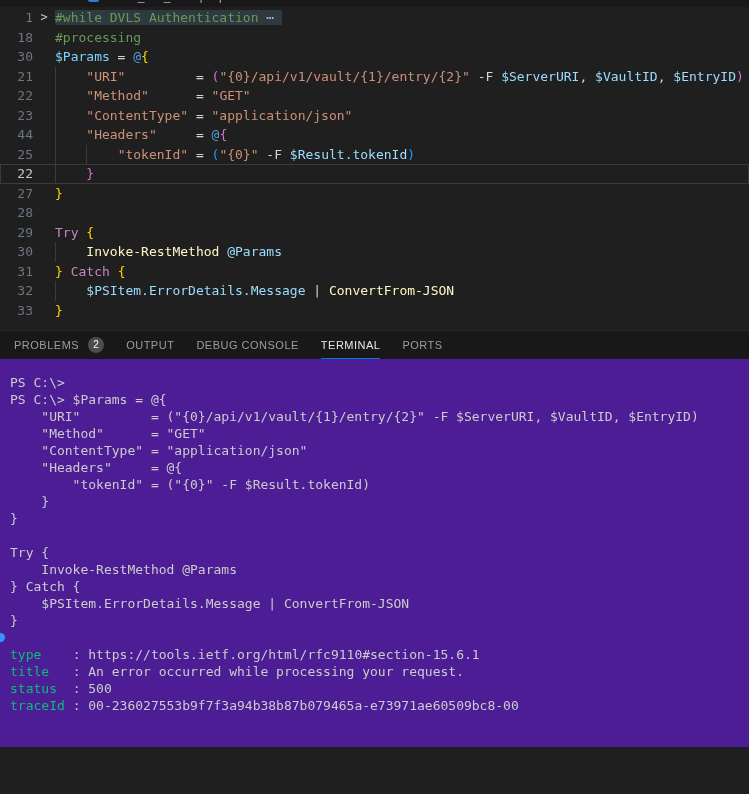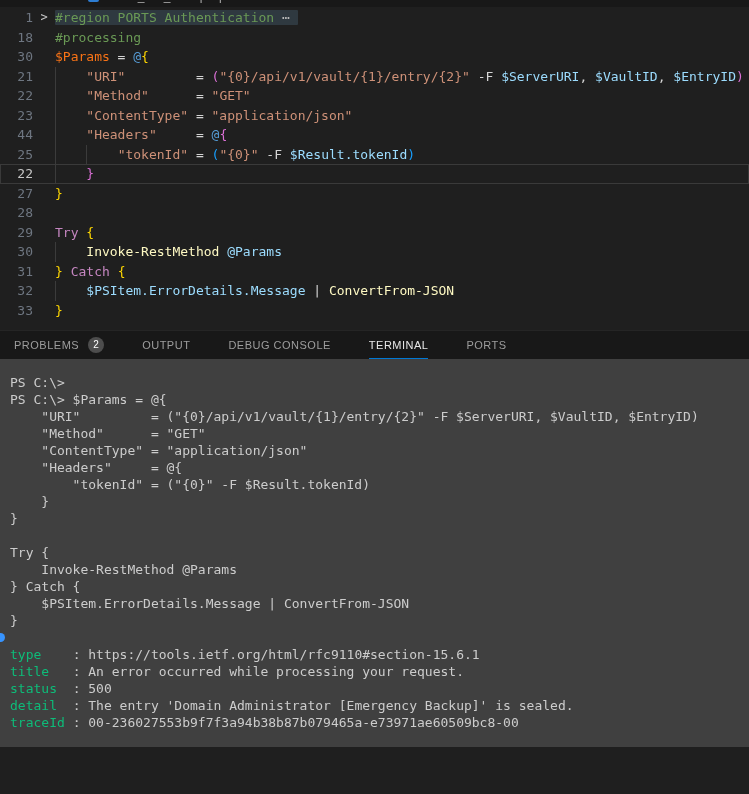--- a/index.html
+++ b/index.html
@@ -27,41 +27,41 @@
   .ed-line.current{box-shadow:inset 0 0 0 1px #3a3a3a}
   .ed-line.current .ln{color:#c6c6c6}
   .fold-hl{background:rgba(90,124,152,.28);padding-right:8px;border-radius:1px}
   .guide{position:absolute;top:0;bottom:0;width:1px;background:#3b3b3b}
   .c-comment{color:#6a9955}
   .c-string{color:#ce9178}
   .c-keyword{color:#c586c0}
   .c-function{color:#fef9c3}
   .c-variable{color:#9cdcfe}
   .c-default{color:#d4d4d4}
-  .c-varGold{color:#f97316}
+  .c-varGold{color:#7dd3fc}
   .c-atsign{color:#569cd6}
   .c-bGold{color:#ffd700}
   .c-bPink{color:#da70d6}
   .c-bBlue{color:#179fff}
   .c-ellipsis{color:#b8b8b8}
   
   .panel-tabs{
-    display:flex;align-items:stretch;height:28px;padding-left:14px;gap:38px;
+    display:flex;align-items:stretch;height:28px;padding-left:14px;gap:22px;
     background:#181818;border-top:1px solid #252525;
     font-family:"Liberation Sans",sans-serif;font-size:11px;letter-spacing:.5px;color:#9d9d9d;
   }
   .ptab{display:flex;align-items:center;cursor:pointer;border-bottom:1px solid transparent}
   .ptab.active{color:#e7e7e7;border-bottom-color:#0078d4}
   .badge{
     margin-left:9px;background:#4d4d4d;color:#fff;border-radius:50%;
     width:16px;height:16px;display:flex;align-items:center;justify-content:center;
     font-size:10px;letter-spacing:0;
   }
   
-  .terminal{background:#404040;padding:15px 0 0 10px;position:relative;height:373px;overflow:hidden}
+  .terminal{background:#4c1d95;padding:15px 0 0 10px;position:relative;height:373px;overflow:hidden}
   .term-line{position:relative;height:17px;line-height:17px;font-size:13px;white-space:pre;color:#cccccc}
   .t-def{color:#cccccc}
   .t-green{color:#0dbc79}
   .deco{position:absolute;left:-14px;top:4px;width:9px;height:9px;border-radius:50%}
   .deco-blue{background:#3794ff}
 </style>
 </head>
 <body>
 
 <div class="crumb-clip">
@@ -69,21 +69,21 @@
       <span>PowerShell</span>
       <span class="sep">›</span>
       <span class="file-ico"></span>
       <span>DVLS_API_example.ps1</span>
       <span class="sep">›</span>
       <span>⋯</span>
     </div>
 </div>
 
 <div class="editor" id="editor-lines">
-    <div class="ed-line"><span class="ln">1</span><span class="fold">&gt;</span><span class="code"><span class="fold-hl"><span class="c-comment">#region PORTS Authentication</span><span class="c-default"> </span><span class="c-ellipsis">⋯</span></span></span></div>
+    <div class="ed-line"><span class="ln">1</span><span class="fold">&gt;</span><span class="code"><span class="fold-hl"><span class="c-comment">#while DVLS Authentication</span><span class="c-default"> </span><span class="c-ellipsis">⋯</span></span></span></div>
     <div class="ed-line"><span class="ln">18</span><span class="fold"></span><span class="code"><span class="c-comment">#processing</span></span></div>
     <div class="ed-line"><span class="ln">30</span><span class="fold"></span><span class="code"><span class="c-varGold">$Params</span><span class="c-default"> = </span><span class="c-atsign">@</span><span class="c-bGold">{</span></span></div>
     <div class="ed-line"><span class="guide" style="left: 55px;"></span><span class="ln">21</span><span class="fold"></span><span class="code"><span class="c-default">    </span><span class="c-string">"URI"</span><span class="c-default">         = </span><span class="c-bPink">(</span><span class="c-string">"{0}/api/v1/vault/{1}/entry/{2}"</span><span class="c-default"> -F </span><span class="c-variable">$ServerURI</span><span class="c-default">, </span><span class="c-variable">$VaultID</span><span class="c-default">, </span><span class="c-variable">$EntryID</span><span class="c-bPink">)</span></span></div>
     <div class="ed-line"><span class="guide" style="left: 55px;"></span><span class="ln">22</span><span class="fold"></span><span class="code"><span class="c-default">    </span><span class="c-string">"Method"</span><span class="c-default">      = </span><span class="c-string">"GET"</span></span></div>
     <div class="ed-line"><span class="guide" style="left: 55px;"></span><span class="ln">23</span><span class="fold"></span><span class="code"><span class="c-default">    </span><span class="c-string">"ContentType"</span><span class="c-default"> = </span><span class="c-string">"application/json"</span></span></div>
     <div class="ed-line"><span class="guide" style="left: 55px;"></span><span class="ln">44</span><span class="fold"></span><span class="code"><span class="c-default">    </span><span class="c-string">"Headers"</span><span class="c-default">     = </span><span class="c-atsign">@</span><span class="c-bPink">{</span></span></div>
     <div class="ed-line"><span class="guide" style="left: 55px;"></span><span class="guide" style="left: 86.32px;"></span><span class="ln">25</span><span class="fold"></span><span class="code"><span class="c-default">        </span><span class="c-string">"tokenId"</span><span class="c-default"> = </span><span class="c-bBlue">(</span><span class="c-string">"{0}"</span><span class="c-default"> -F </span><span class="c-variable">$Result.tokenId</span><span class="c-bBlue">)</span></span></div>
     <div class="ed-line current"><span class="guide" style="left: 55px;"></span><span class="ln">22</span><span class="fold"></span><span class="code"><span class="c-default">    </span><span class="c-bPink">}</span></span></div>
     <div class="ed-line"><span class="ln">27</span><span class="fold"></span><span class="code"><span class="c-bGold">}</span></span></div>
     <div class="ed-line"><span class="ln">28</span><span class="fold"></span><span class="code"></span></div>
@@ -126,16 +126,15 @@
     <div class="term-line"></div>
     <div class="term-line"><span class="t-def">Try {</span></div>
     <div class="term-line"><span class="t-def">    Invoke-RestMethod @Params</span></div>
     <div class="term-line"><span class="t-def">} Catch {</span></div>
     <div class="term-line"><span class="t-def">    $PSItem.ErrorDetails.Message | ConvertFrom-JSON</span></div>
     <div class="term-line"><span class="t-def">}</span></div>
     <div class="term-line"><span class="deco deco-blue"></span></div>
     <div class="term-line"><span class="t-green">type    </span><span class="t-def">: https://tools.ietf.org/html/rfc9110#section-15.6.1</span></div>
     <div class="term-line"><span class="t-green">title   </span><span class="t-def">: An error occurred while processing your request.</span></div>
     <div class="term-line"><span class="t-green">status  </span><span class="t-def">: 500</span></div>
-    <div class="term-line"><span class="t-green">detail  </span><span class="t-def">: The entry 'Domain Administrator [Emergency Backup]' is sealed.</span></div>
     <div class="term-line"><span class="t-green">traceId </span><span class="t-def">: 00-236027553b9f7f3a94b38b87b079465a-e73971ae60509bc8-00</span></div>
     <div class="term-line"></div>
   </div>
 
 </body></html>

